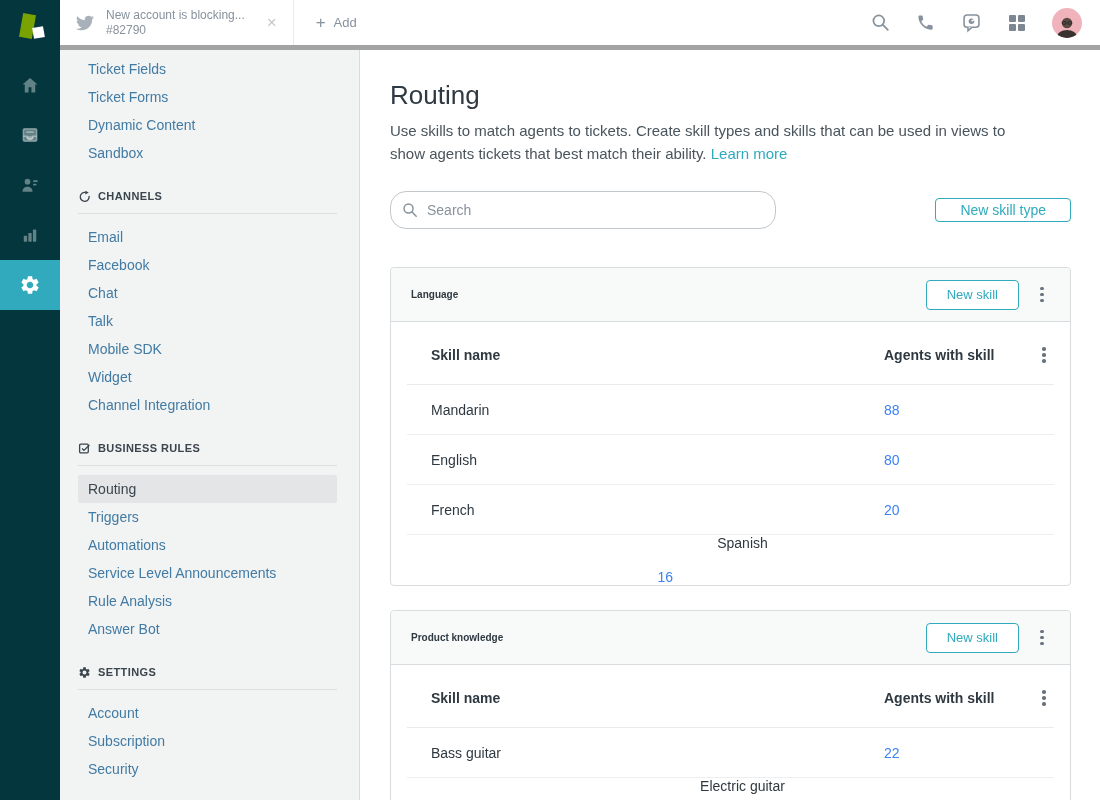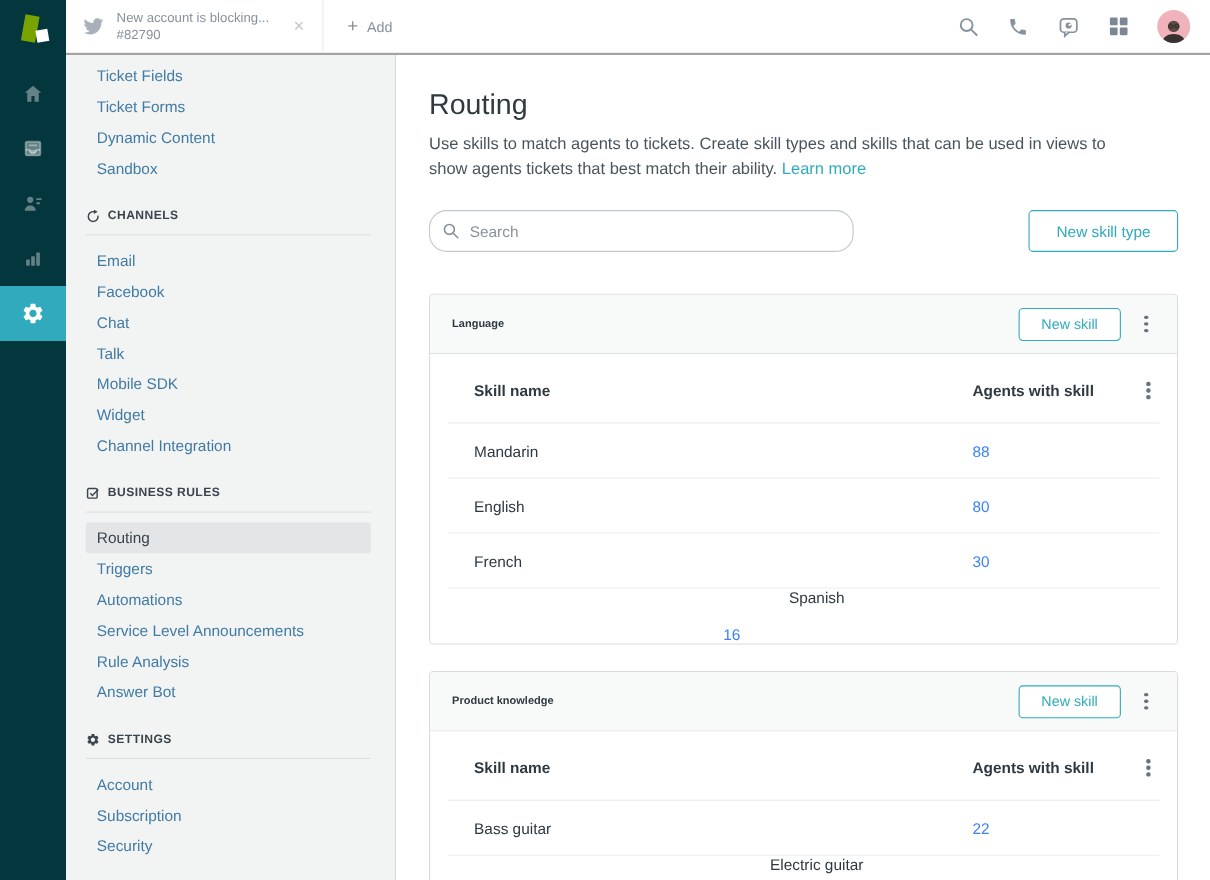--- a/index.html
+++ b/index.html
@@ -5,21 +5,21 @@
   * { margin:0; padding:0; box-sizing:border-box; }
   html,body { width:1100px; height:800px; overflow:hidden; background:#fff;
     font-family:"Liberation Sans", sans-serif; }
   .app { width:1100px; height:800px; display:flex; flex-direction:column; }
 
   
   .topbar { height:50px; display:flex; flex:none; }
   .logo-box { width:60px; height:50px; background:#03363d; position:relative; flex:none; }
   .logo-green { position:absolute; left:21px; top:14px; width:13px; height:24px; background:#78a300; transform:rotate(10deg); }
   .logo-white { position:absolute; left:33px; top:27px; width:11px; height:11px; background:#fff; transform:rotate(-10deg); }
-  .tabstrip { flex:1; background:#fff; border-bottom:2px solid #a3a3a3; display:flex; align-items:stretch; }
+  .tabstrip { flex:1; background:#fff; border-bottom:5px solid #a3a3a3; display:flex; align-items:stretch; }
   .tab { display:flex; align-items:center; padding:0 16px 0 16px; border-right:1px solid #e8eaec; cursor:pointer; }
   .tab svg { flex:none; margin-right:12px; }
   .tab-text { font-size:12px; line-height:15px; color:#87929d; }
   .tab-close { margin-left:22px; color:#c2c8cc; font-size:17px; cursor:pointer; }
   .add-btn { display:flex; align-items:center; gap:8px; background:none; border:none; color:#87929d;
     font-family:inherit; font-size:13px; padding:0 22px; cursor:pointer; }
   .add-plus { font-size:17px; color:#87929d; }
   .top-actions { margin-left:auto; display:flex; align-items:center; gap:26px; padding-right:18px; }
   .top-icon { cursor:pointer; display:flex; }
   .avatar { width:30px; height:30px; border-radius:50%; background:#f0b3bc; overflow:hidden; cursor:pointer; display:flex; align-items:flex-end; justify-content:center; }
@@ -51,21 +51,21 @@
   .learn-more { color:#30aabc; cursor:pointer; text-decoration:none; }
 
   .toolbar { margin-top:26px; display:flex; align-items:center; }
   .search-wrap { position:relative; width:386px; }
   .search-wrap svg { position:absolute; left:12px; top:11px; }
   .search-input { width:386px; height:38px; border:1px solid #c2c8cc; border-radius:16px;
     padding:0 12px 0 36px; font-family:inherit; font-size:14px; color:#2f3941; outline:none; }
   .search-input::placeholder { color:#87929d; }
   .btn-outline { background:#fff; border:1px solid #30aabc; color:#30aabc; border-radius:4px;
     font-family:inherit; cursor:pointer; }
-  .new-type-btn { margin-left:auto; height:38px; padding:0 24px; font-size:14px; }
+  .new-type-btn { margin-left:auto; height:24px; padding:0 24px; font-size:14px; }
 
   .cards { margin-top:38px; }
   .card { border:1px solid #d8dcde; border-radius:4px; margin-bottom:24px; background:#fff; }
   .card-header { height:54px; background:#f8f9f9; border-bottom:1px solid #d8dcde;
     border-radius:4px 4px 0 0; display:flex; align-items:center; padding:0 18px 0 20px; }
   .card-title { font-size:10px; font-weight:bold; color:#2f3941; }
   .new-skill-btn { margin-left:auto; height:30px; padding:0 20px; font-size:13px; }
   .kebab { display:flex; flex-direction:column; gap:2.5px; align-items:center; justify-content:center;
     width:20px; height:24px; cursor:pointer; }
   .kebab i { width:3.5px; height:3.5px; border-radius:50%; background:#68737d; }
@@ -276,21 +276,21 @@
               <span class="c-agents">88</span>
               <span class="c-kebab"></span>
             </div>
             <div class="t-row t-data">
               <span class="c-name">English</span>
               <span class="c-agents">80</span>
               <span class="c-kebab"></span>
             </div>
             <div class="t-row t-data">
               <span class="c-name">French</span>
-              <span class="c-agents">30</span>
+              <span class="c-agents">20</span>
               <span class="c-kebab"></span>
             </div>
             <div class="t-row t-data">
               <span class="c-name">Spanish</span>
               <span class="c-agents">16</span>
               <span class="c-kebab"></span>
             </div>
           </div>
         </section>
 

